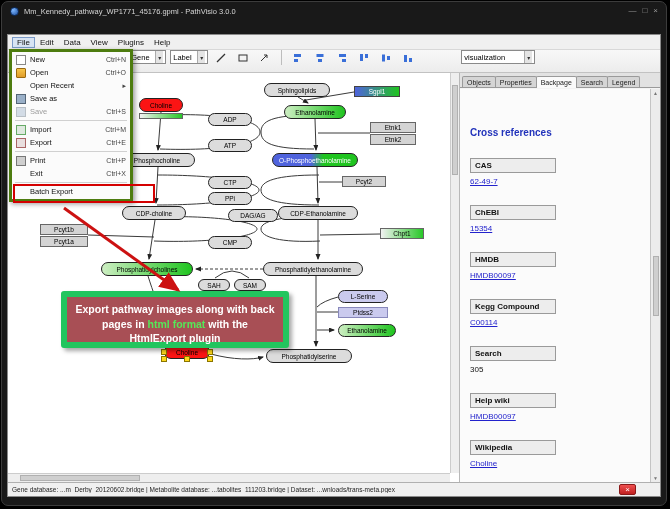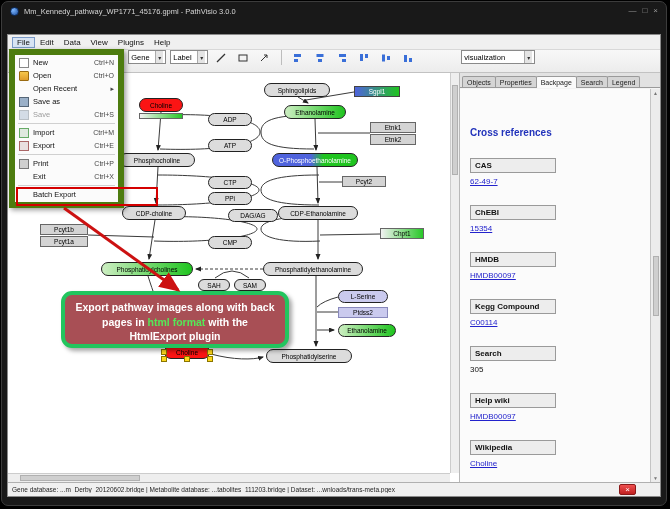--- a/index.html
+++ b/index.html
@@ -90,43 +90,43 @@
   .panel-scroll .thumb { width:6px; height:60px; background:#cfcfcf; border:1px solid #b0b0b0; }
   
   .statusbar { position:absolute; left:0; bottom:0; width:652px; height:14px;
     background:#f0f0f0; border-top:1px solid #b0b0b0; display:flex; align-items:center;
     padding:0 4px; }
   .statusbar .stext { font-size:6.5px; color:#222; white-space:nowrap; overflow:hidden; }
   .redx { position:absolute; right:24px; top:1px; width:17px; height:11px;
     background:linear-gradient(#ef5050,#c02020); border:1px solid #8a1818; border-radius:2px;
     color:#fff; font-size:8px; line-height:10px; text-align:center; }
   
-  .filemenu { position:absolute; left:7px; top:47px; width:115px; z-index:30;
-    background:#fbfbfb; border:6px solid #4d7c0f; box-shadow:2px 2px 5px rgba(0,0,0,.4);
+  .filemenu { position:absolute; left:7px; top:47px; width:124px; z-index:30;
+    background:#fbfbfb; border:3px solid #4d7c0f; box-shadow:2px 2px 5px rgba(0,0,0,.4);
     padding:1px; overflow:visible; }
   .fm-row { display:flex; align-items:center; height:13px; padding:0 3px; gap:4px;
     font-size:7.5px; color:#111; position:relative; }
   .fm-row.disabled { color:#9c9c9c; }
   .fm-row.disabled .fm-ic { opacity:.4; }
   .fm-lb { white-space:nowrap; }
   .fm-sc { margin-left:auto; color:#444; font-size:7px; }
   .fm-sep { height:1px; background:#d0d0d0; margin:2px 2px; }
   .fm-ic { width:10px; height:10px; flex:none; }
   .fm-ic.new { background:#fff; border:1px solid #888; }
   .fm-ic.open { background:linear-gradient(#f7c64a,#e09c2a); border:1px solid #9a6a10; border-radius:1px; }
   .fm-ic.save, .fm-ic.saveas { background:#9ab0c8; border:1px solid #556677; }
   .fm-ic.import { background:#dfe9df; border:1px solid #66aa66; }
   .fm-ic.export { background:#e9dfdf; border:1px solid #aa6666; }
   .fm-ic.print { background:#cfcfcf; border:1px solid #777; }
   .fm-ic.noicon { background:transparent; border:none; }
   .fm-row.hl::after { content:""; position:absolute; left:0; top:-1px; width:138px;
     height:15px; border:2px solid #d40000; pointer-events:none; }
   
   .annotation { position:absolute; left:59px; top:289px; width:228px; height:57px;
-    z-index:25; background:#a84f55; border:4px solid #22c55e; border-radius:11px;
+    z-index:25; background:#a84f55; border:6px solid #22c55e; border-radius:3px;
     box-shadow:3px 3px 4px rgba(0,0,0,.35); color:#fff; font-size:10.5px; font-weight:bold;
     text-align:center; padding:5px 8px; line-height:1.4; }
   .annotation .green { color:#55e858; }
   .overlay { position:absolute; left:0; top:0; z-index:35; pointer-events:none; }
 </style>
 </head>
 <body>
 
 <div class="window">
 

